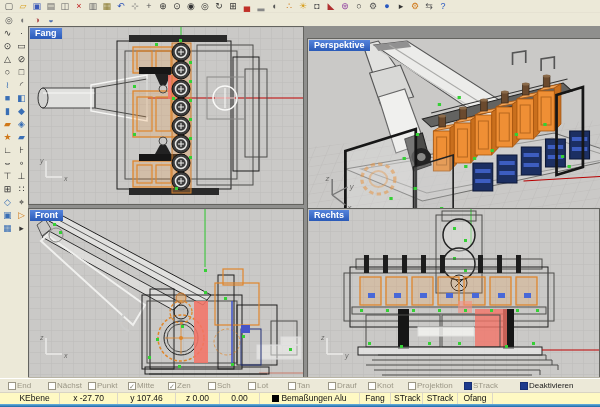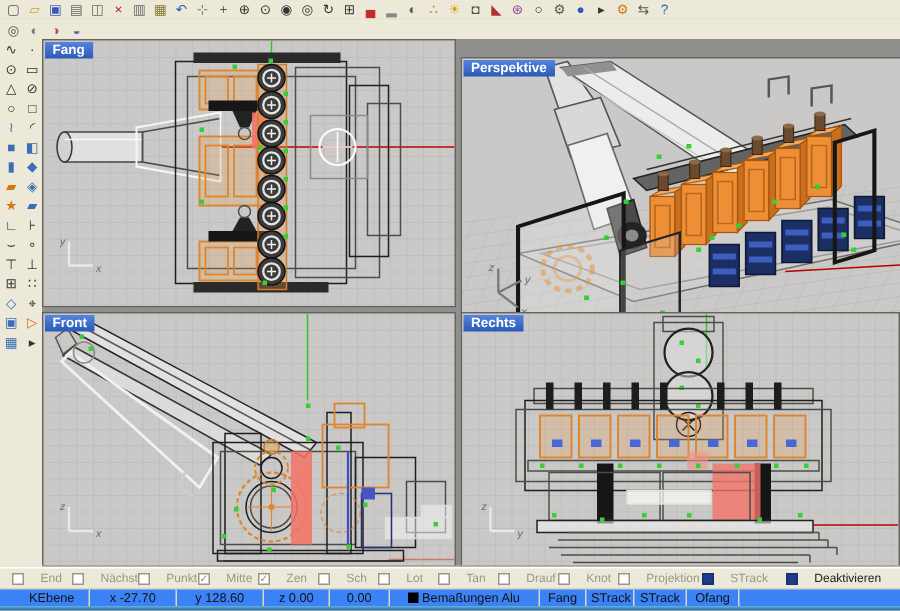--- a/index.html
+++ b/index.html
@@ -38,29 +38,29 @@
   .o{fill:rgba(243,150,60,.22);stroke:#df862c;stroke-width:1.3}
   .oo{fill:none;stroke:#df862c;stroke-width:1.2}
   .g{fill:#35d035}
   .ax{stroke:#e9e9e7;stroke-width:1.6}
   .axt{fill:#6a6a68;font-size:7px;font-style:italic}
 
   
   .osnap{position:absolute;left:0;right:0;bottom:15px;height:14px;background:#ece9d8;
     border-top:1px solid #fff;box-shadow:0 -1px 0 #b8b4a4;box-sizing:border-box;
     display:flex;align-items:center;padding-left:8px}
-  .os-item{display:flex;align-items:center;gap:11px;flex:0 0 40px;font-size:8px;color:#9b9786;cursor:pointer}
+  .os-item{display:flex;align-items:center;gap:1px;flex:0 0 40px;font-size:8px;color:#9b9786;cursor:pointer}
   .os-item.wide{flex-basis:56px}
   .os-item.wider{flex-basis:74px;color:#1a1a1a}
   .cb{width:8px;height:8px;box-sizing:border-box;border:1px solid #9b9786;background:#fff;
       font-size:7px;line-height:7px;text-align:center;color:#8a8a7a}
   .cb.filled{background:#1d3a8c;border-color:#152e74}
 
   
-  .statusbar{position:absolute;left:0;right:0;bottom:3px;height:12px;background:#3b82f6;
+  .statusbar{position:absolute;left:0;right:0;bottom:3px;height:12px;background:#fef9c3;
     border-top:1px solid #d8d4c4;box-sizing:border-box;display:flex;align-items:center;
     font-size:8.5px;color:#111}
   .sb-cell{height:11px;line-height:11px;padding:0 3px;border-right:1px solid #dcd8c8;
     white-space:nowrap;overflow:hidden;box-sizing:border-box;text-align:center}
   .sb-pad{width:10px;border-right:none}
   .sb-btn{cursor:pointer}
   .layer-swatch{display:inline-block;width:7px;height:7px;background:#000;margin-right:2px;vertical-align:-1px}
   .bottomstrip{position:absolute;left:0;right:0;bottom:0;height:3px;
     background:linear-gradient(#6ab2de,#1a68a8)}
 </style>
@@ -533,21 +533,21 @@
       <span class="os-item wider">
         <span class="cb filled"></span>
         <span>Deaktivieren</span>
       </span>
     </div>
 
   <div class="statusbar">
     <div class="sb-cell sb-pad"></div>
     <div class="sb-cell sb-btn" style="width:50px">KEbene</div>
     <div class="sb-cell" style="width:58px">x -27.70</div>
-    <div class="sb-cell" style="width:58px">y 128.60</div>
+    <div class="sb-cell" style="width:58px">y 107.46</div>
     <div class="sb-cell" style="width:44px">z 0.00</div>
     <div class="sb-cell" style="width:40px">0.00</div>
     <div class="sb-cell sb-btn" style="width:100px;text-align:center">
       <span class="layer-swatch"></span><span>Bemaßungen Alu</span>
     </div>
     <div class="sb-cell sb-btn" style="width:31px">Fang</div>
     <div class="sb-cell sb-btn" style="width:32px">STrack</div>
     <div class="sb-cell sb-btn" style="width:35px">STrack</div>
     <div class="sb-cell sb-btn" style="width:35px">Ofang</div>
   </div>

